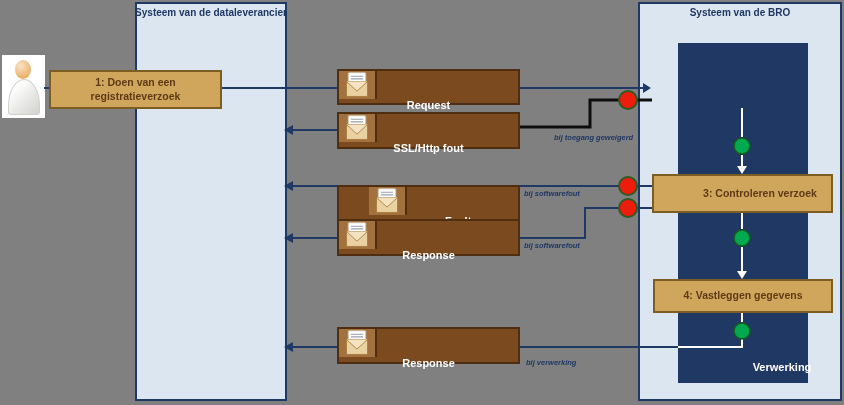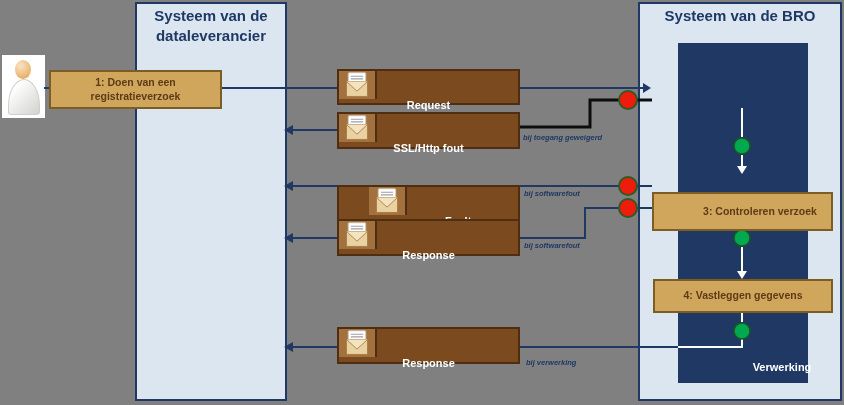--- a/index.html
+++ b/index.html
@@ -3,21 +3,21 @@
 <meta charset="utf-8">
 <style>
   html,body{margin:0;padding:0;}
   body{font-family:"Liberation Sans", sans-serif;}
   .stage{position:relative;width:844px;height:405px;background:var(--background,#808080);overflow:hidden;}
 
   
   .lane{position:absolute;top:2px;height:399px;background:var(--lane_fill,#dce6f1);border:2px solid var(--navy,#1f3864);box-sizing:border-box;}
   .lane-left{left:135px;width:152px;}
   .lane-right{left:638px;width:204px;}
-  .lane-title{position:absolute;top:6px;text-align:center;font-weight:bold;font-size:15px;line-height:1.3;color:var(--navy,#1f3864);}
+  .lane-title{position:absolute;top:6px;text-align:center;font-weight:bold;font-size:10px;line-height:1.3;color:var(--navy,#1f3864);}
   .lane-title.lt{left:135px;width:152px;}
   .lane-title.rt{left:638px;width:204px;}
 
   .inner-rect{position:absolute;left:678px;top:43px;width:130px;height:340px;background:var(--navy,#1f3864);}
   .verwerking{position:absolute;left:678px;top:361px;width:130px;text-align:center;color:#fff;font-weight:bold;font-size:11px;padding-left:39px;}
 
   
   .actor{position:absolute;left:2px;top:55px;width:43px;height:63px;background:#fff;}
   .actor .head{position:absolute;left:13px;top:5px;width:16px;height:19px;border-radius:50%;
     background:radial-gradient(circle at 35% 30%, #f9e3c4, #eab36e 70%, #d89040);border:1px solid #c8judge;} 
@@ -95,21 +95,21 @@
     <circle cx="628" cy="208" r="9" fill="var(--red)" stroke="var(--red_ring)" stroke-width="2"></circle>
 
     <circle cx="742" cy="146" r="8" fill="var(--green)" stroke="var(--green_ring)" stroke-width="1.5"></circle>
     <circle cx="742" cy="238" r="8" fill="var(--green)" stroke="var(--green_ring)" stroke-width="1.5"></circle>
     <circle cx="742" cy="331" r="8" fill="var(--green)" stroke="var(--green_ring)" stroke-width="1.5"></circle>
   </svg>
 
   <div class="proc" style="left:49px;top:70px;width:173px;height:39px;">
     <span>1: Doen van een registratieverzoek</span>
   </div>
-  <div class="proc" style="left:652px;top:192px;width:181px;height:39px;padding-left:35px;">
+  <div class="proc" style="left:652px;top:174px;width:181px;height:39px;padding-left:35px;">
     <span>3:  Controleren verzoek</span>
   </div>
   <div class="proc" style="left:653px;top:279px;width:180px;height:34px;">
     <span>4: Vastleggen gegevens</span>
   </div>
 
   <div class="msg" style="top:69px;height:36px;">
     <div class="env-cell">
       <svg width="30" height="28" viewBox="0 0 34 32">
         <rect x="7" y="2" width="20" height="16" rx="1" fill="#ffffff" stroke="#c9c2b2"></rect>
@@ -162,18 +162,18 @@
       <svg width="30" height="28" viewBox="0 0 34 32">
         <rect x="7" y="2" width="20" height="16" rx="1" fill="#ffffff" stroke="#c9c2b2"></rect>
         <path d="M10 6 H24 M10 9 H24 M10 12 H21" stroke="#9aa0a8" stroke-width="1.2" fill="none"></path>
         <rect x="5" y="12" width="24" height="17" fill="#ead1a2" stroke="#a87b42"></rect>
         <path d="M5 12 L17 23 L29 12" fill="#f4e3c0" stroke="#a87b42"></path>
       </svg>
     </div>
     <div class="msg-text">Response</div>
   </div>
 
-  <div class="cond" style="left:523px;top:133px;">bij toegang geweigerd</div>
+  <div class="cond" style="left:554px;top:133px;">bij toegang geweigerd</div>
   <div class="cond" style="left:524px;top:189px;">bij softwarefout</div>
   <div class="cond" style="left:524px;top:241px;">bij softwarefout</div>
   <div class="cond" style="left:526px;top:350px;margin-top:8px;">bij verwerking</div>
 
 </div>
 
 </body></html>

